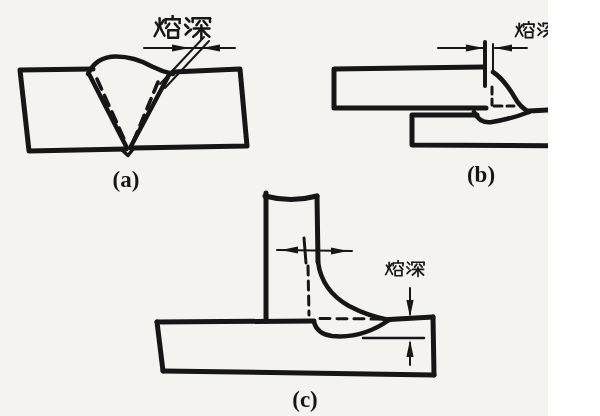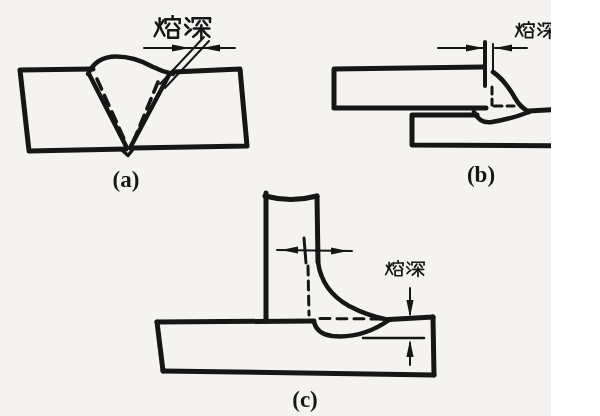--- a/index.html
+++ b/index.html
@@ -1,23 +1,22 @@
 <!DOCTYPE html>
 <html style="--paper: #f5f3f0; --ink: #161616;"><head>
 <meta charset="utf-8">
 <style>
   html,body{margin:0;padding:0;}
   :root{ --paper:#f5f3f0; --ink:#161616; }
   .canvas{
     position:relative;
-    width:504px;height:416px;
+    width:548px;height:416px;
     background:var(--paper);
     font-family:"Liberation Serif", serif;
     overflow:hidden;
-    padding-left:47px;
   }
   svg{position:absolute;left:0;top:0;}
   .stroke{stroke:var(--ink);fill:none;stroke-linecap:round;stroke-linejoin:round;}
   .plate{stroke-width:5;}
   .weld{stroke-width:4.5;}
   .dash{stroke-width:3.6;}
   .thin{stroke-width:2;}
   .tick{stroke-width:3;}
   .fillink{fill:var(--ink);stroke:none;}
   .caption{

